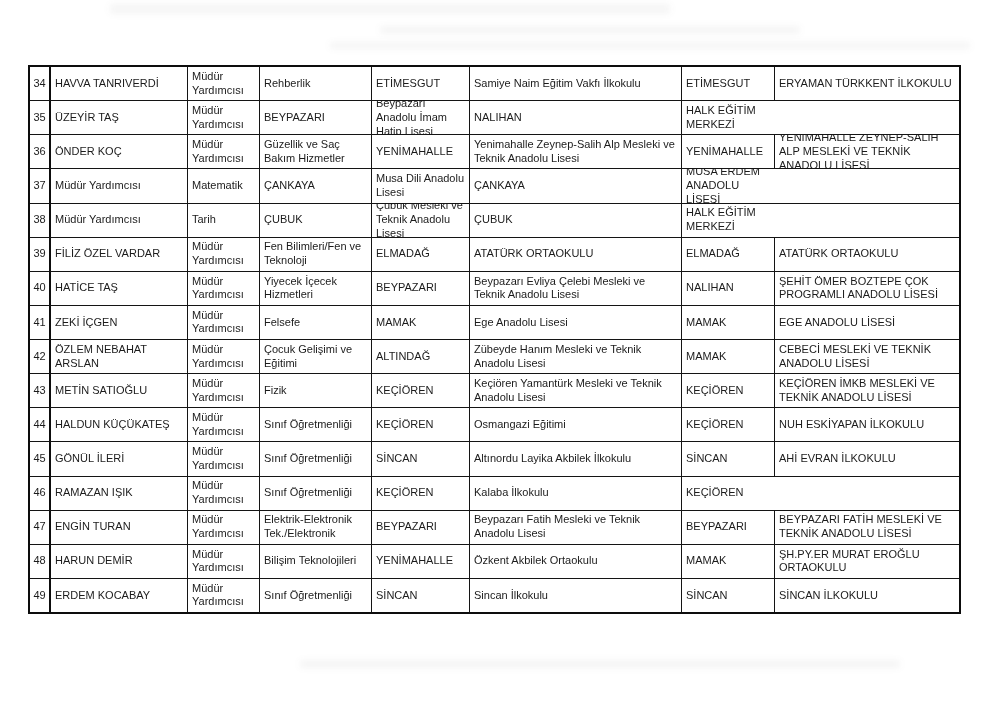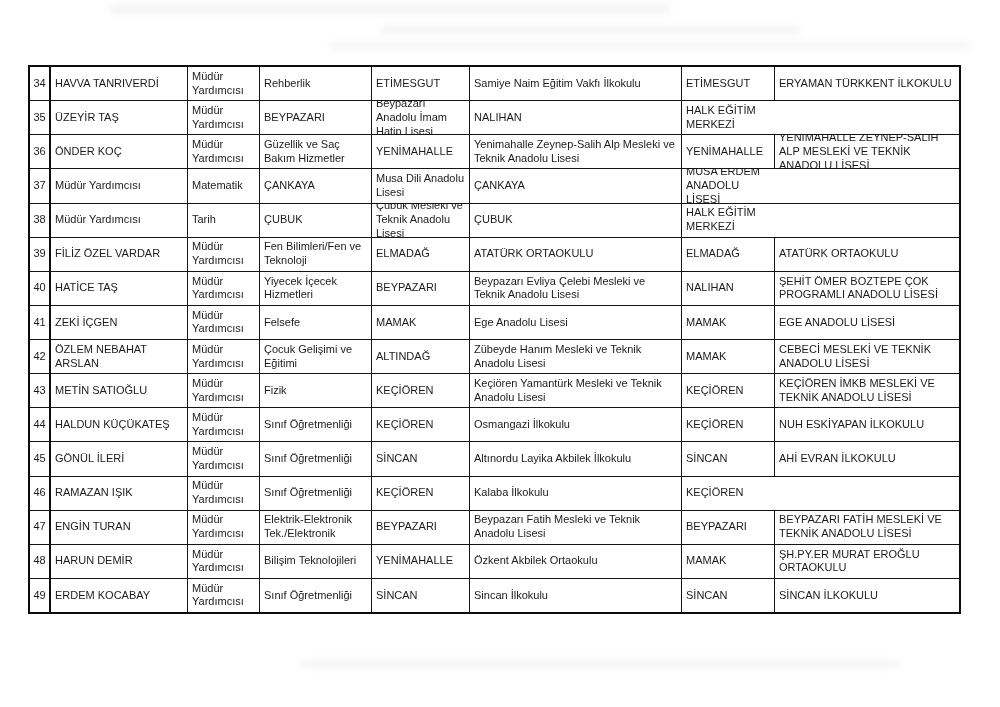--- a/index.html
+++ b/index.html
@@ -172,21 +172,21 @@
       <div class="t-cell">KEÇİÖREN</div>
       <div class="t-cell">KEÇİÖREN İMKB MESLEKİ VE TEKNİK ANADOLU LİSESİ</div>
     </div>
 
     <div class="t-row">
       <div class="t-cell no">44</div>
       <div class="t-cell">HALDUN KÜÇÜKATEŞ</div>
       <div class="t-cell">Müdür Yardımcısı</div>
       <div class="t-cell">Sınıf Öğretmenliği</div>
       <div class="t-cell">KEÇİÖREN</div>
-      <div class="t-cell">Osmangazi İlkokulu</div>
+      <div class="t-cell">Osmangazi Eğitimi</div>
       <div class="t-cell">KEÇİÖREN</div>
       <div class="t-cell">NUH ESKİYAPAN İLKOKULU</div>
     </div>
 
     <div class="t-row">
       <div class="t-cell no">45</div>
       <div class="t-cell">GÖNÜL İLERİ</div>
       <div class="t-cell">Müdür Yardımcısı</div>
       <div class="t-cell">Sınıf Öğretmenliği</div>
       <div class="t-cell">SİNCAN</div>

